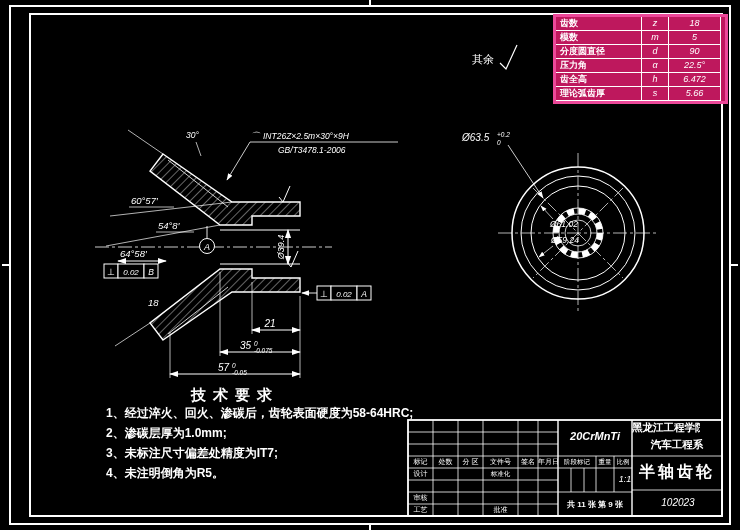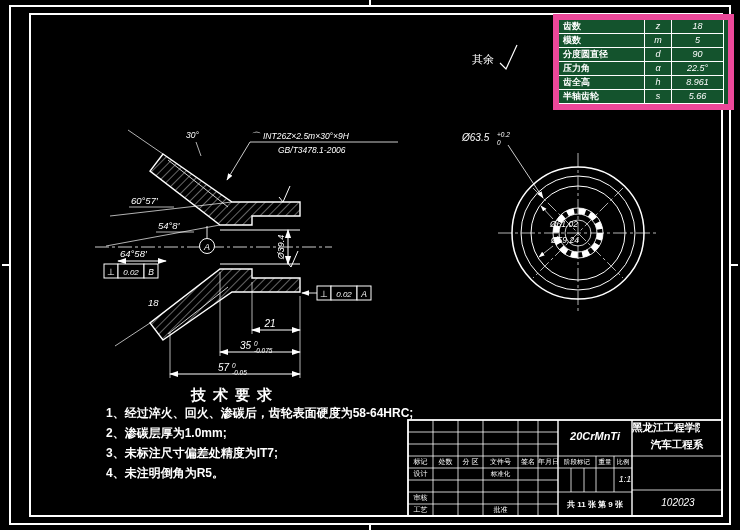--- a/index.html
+++ b/index.html
@@ -4,21 +4,21 @@
 <style>
   html,body{margin:0;padding:0;background:#000;}
   #stage{position:relative;width:740px;height:530px;background:#000;overflow:hidden;
          font-family:"Liberation Sans",sans-serif;color:#fff;}
   #stage svg{position:absolute;left:0;top:0;}
   svg text{fill:#fff;font-family:"Liberation Sans",sans-serif;}
   .it{font-style:italic;}
   .abs{position:absolute;}
   
   .ptable{position:absolute;left:553px;top:14px;width:169px;display:grid;
-          grid-template-columns:86px 27px 52px;border:6px solid #ec4899;background:#14532d;}
+          grid-template-columns:86px 27px 52px;border:3px solid #ec4899;background:#be185d;}
   .ptable>div{border-right:1px solid #fff;border-bottom:1px solid #fff;height:13px;
               line-height:13px;font-size:9px;overflow:hidden;white-space:nowrap;}
   .pl{padding-left:4px;font-weight:bold;}
   .ps,.pv{text-align:center;font-style:italic;}
   
   .tr-title{position:absolute;left:150px;top:386px;width:170px;text-align:center;
             font-size:15px;font-weight:bold;letter-spacing:7px;}
   .tr-line{position:absolute;left:106px;font-size:12px;white-space:nowrap;font-weight:bold;}
   
   .tb{position:absolute;text-align:center;overflow:hidden;white-space:nowrap;}
@@ -216,22 +216,22 @@
   <div class="ps">m</div>
   <div class="pv">5</div>
   <div class="pl">分度圆直径</div>
   <div class="ps">d</div>
   <div class="pv">90</div>
   <div class="pl">压力角</div>
   <div class="ps">α</div>
   <div class="pv">22.5°</div>
   <div class="pl">齿全高</div>
   <div class="ps">h</div>
-  <div class="pv">8.961</div>
-  <div class="pl">半轴齿轮</div>
+  <div class="pv">6.472</div>
+  <div class="pl">理论弧齿厚</div>
   <div class="ps">s</div>
   <div class="pv">5.66</div>
 </div>
 
 <div class="abs" style="left:472px;top:52px;font-size:11px;font-weight:normal;">其余</div>
 
 <div class="tr-title">技术要求</div>
 <div class="tr-line" style="top:405px;">1、经过淬火、回火、渗碳后，齿轮表面硬度为58-64HRC;</div>
 <div class="tr-line" style="top:425px;">2、渗碳层厚为1.0mm;</div>
 <div class="tr-line" style="top:445px;">3、未标注尺寸偏差处精度为IT7;</div>
@@ -251,15 +251,16 @@
 
 <div class="tb" style="left:558px;top:430px;width:74px;font-size:11px;font-style:italic;font-weight:bold;">20CrMnTi</div>
 <div class="tb tb65" style="left:558px;top:456px;width:38px;">阶段标记</div>
 <div class="tb tb65" style="left:596px;top:456px;width:18px;">重量</div>
 <div class="tb tb65" style="left:614px;top:456px;width:18px;">比例</div>
 <div class="tb" style="left:614px;top:474px;width:22px;font-size:9px;font-style:italic;">1:1</div>
 <div class="tb" style="left:558px;top:499px;width:74px;font-size:8px;font-weight:bold;">共 11 张  第 9 张</div>
 
 <div class="tb" style="left:632px;top:421px;width:68px;font-size:10.5px;font-weight:bold;">黑龙江工程学院</div>
 <div class="tb" style="left:632px;top:438px;width:90px;font-size:10.5px;font-weight:bold;">汽车工程系</div>
+<div class="tb" style="left:632px;top:462px;width:90px;font-size:16px;font-weight:bold;letter-spacing:3px;">半轴齿轮</div>
 <div class="tb" style="left:632px;top:497px;width:92px;font-size:10px;font-style:italic;">102023</div>
 
 </div>
 
 </body></html>

